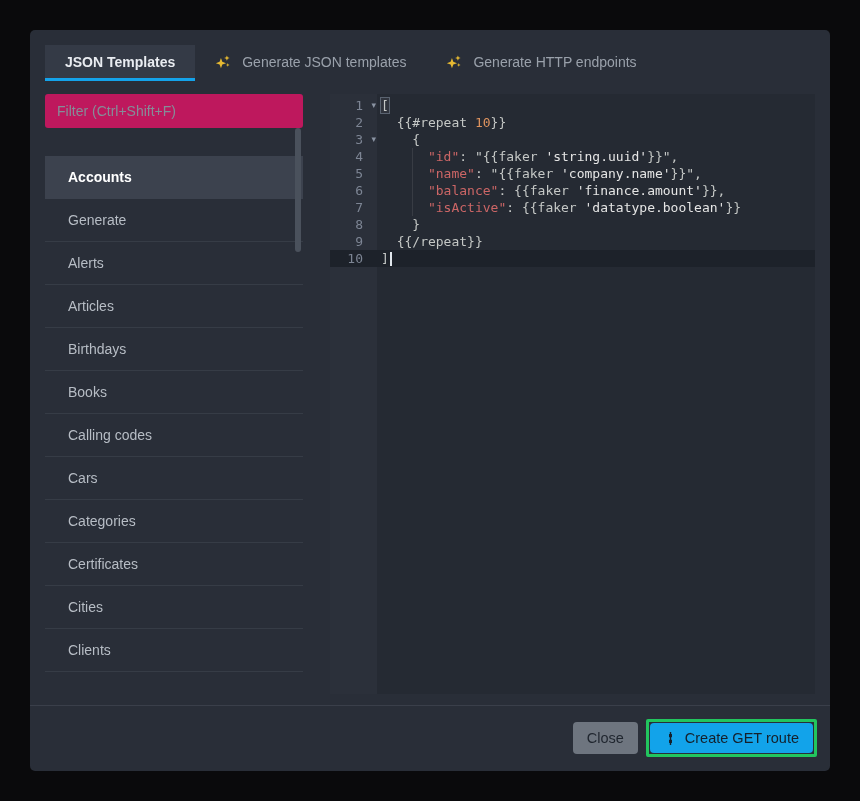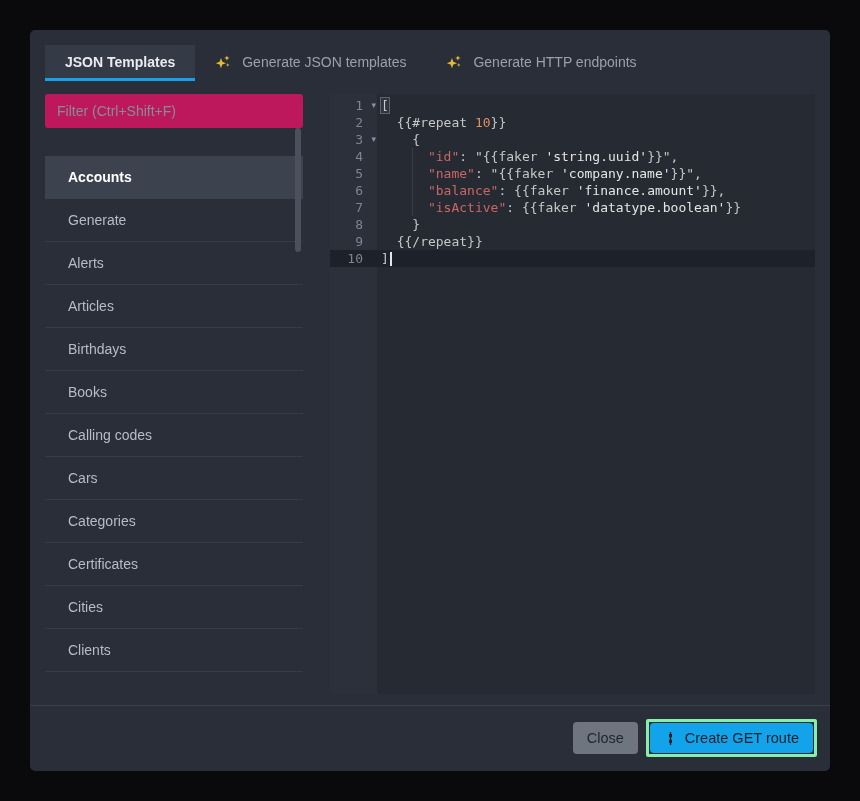--- a/index.html
+++ b/index.html
@@ -61,21 +61,21 @@
   
   .footer-divider { position:absolute; left:0; top:675px; width:800px; height:1px; background:#3a3f4a; }
   .footer { position:absolute; left:0; top:675px; width:800px; height:66px;
             display:flex; align-items:center; justify-content:flex-end; gap:8px; padding-right:13px; }
   .btn { height:32px; border:none; border-radius:4px; font-size:14.5px;
          display:flex; align-items:center; gap:8px; padding:0 14px; cursor:pointer;
          font-family:"Liberation Sans","DejaVu Sans",sans-serif; }
   .btn-secondary { background:#6e757f; color:#1f252e; }
   .btn-primary   { background:#12a3ea; color:#15202b; }
   .btn svg { flex:0 0 auto; }
-  .highlight { border:3px solid #86efac; padding:1px; border-radius:2px; }
+  .highlight { border:3px solid #22c55e; padding:1px; border-radius:2px; }
   .highlight .btn { height:30px; }
 </style>
 </head>
 <body>
 
 <div class="modal">
 
   <div class="tabs">
     <div class="tab active">
       <span>JSON Templates</span>

